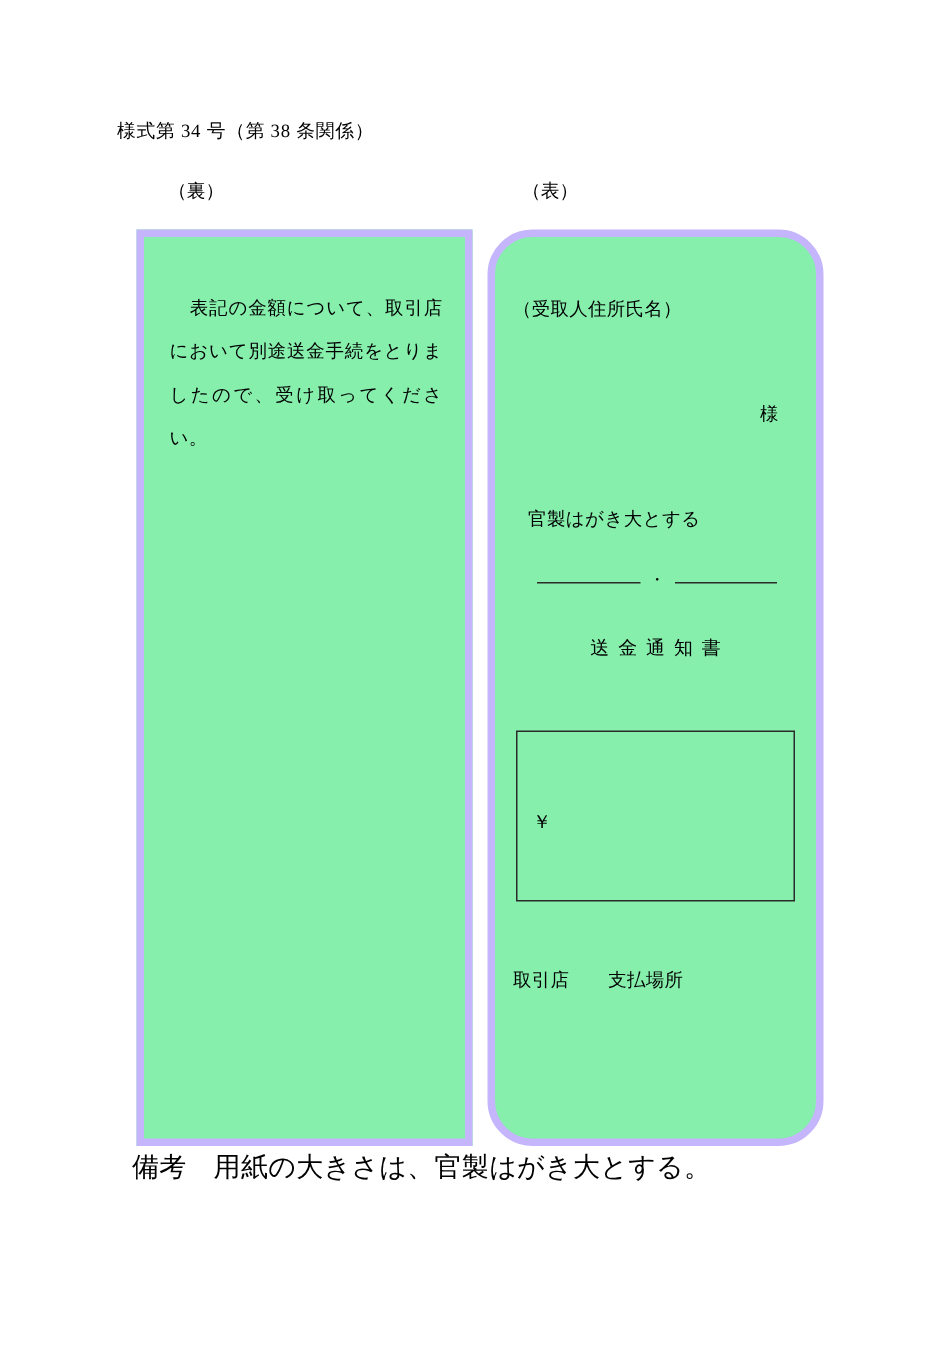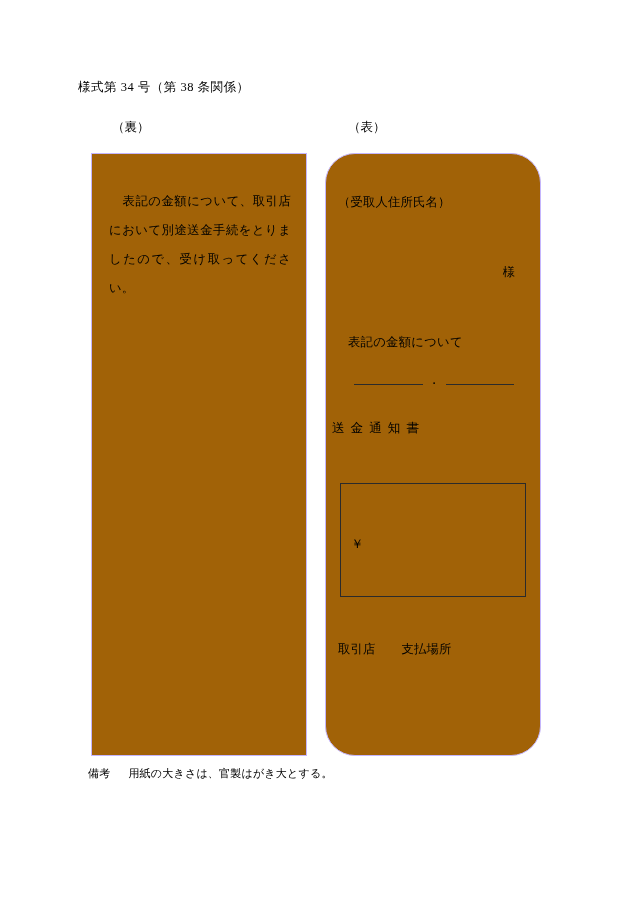--- a/index.html
+++ b/index.html
@@ -36,22 +36,22 @@
     font-size: 12.5px;
   }
   .label-front {
     position: absolute;
     left: 348px;
     top: 119px;
     font-size: 12.5px;
   }
   .card {
     position: absolute;
-    border: 1px solid #c4b5fd;
-    background: #a16207;
+    border: 5px solid #c4b5fd;
+    background: #86efac;
   }
   .card-back {
     left: 91px;
     top: 153px;
     width: 214px;
     height: 601px;
   }
   .card-front {
     left: 325px;
     top: 153px;
@@ -125,21 +125,21 @@
   .front-rule .dot {
     font-size: 11px;
     line-height: 1;
     transform: translateY(-1px);
   }
   .front-title {
     position: absolute;
     left: 0;
     top: 266px;
     width: 214px;
-    text-align: left;
+    text-align: center;
     font-size: 12.6px;
     letter-spacing: 6px;
     text-indent: 6px;
   }
   .amount-box {
     position: absolute;
     left: 14px;
     top: 329px;
     width: 184px;
     height: 112px;
@@ -156,21 +156,21 @@
     left: 12px;
     top: 487px;
     font-size: 12.3px;
     letter-spacing: 0.2px;
   }
   .front-bottom .gap { display: inline-block; width: 26px; }
   .note {
     position: absolute;
     left: 88px;
     top: 766px;
-    font-size: 11px;
+    font-size: 18px;
     letter-spacing: 0.2px;
   }
   .note .gap { display: inline-block; width: 18px; }
 </style>
 </head>
 <body>
 
 <div class="page">
 
   <div class="form-number">様式第 34 号（第 38 条関係）</div>
@@ -181,21 +181,21 @@
   <div class="card card-back">
     <div class="back-text">表記の金額について、取引店において別途送金手続をとりましたので、受け取ってください。</div>
   </div>
 
   <div class="card card-front">
     <div class="front-payee">（受取人住所氏名）</div>
 
     <div class="front-sama">様</div>
 
 
-    <div class="front-issuer">表記の金額について</div>
+    <div class="front-issuer">官製はがき大とする</div>
 
     <div class="front-rule">
       <span class="line"></span>
       <span class="dot">・</span>
       <span class="line"></span>
     </div>
 
     <div class="front-title">送金通知書</div>
 
     <div class="amount-box">

